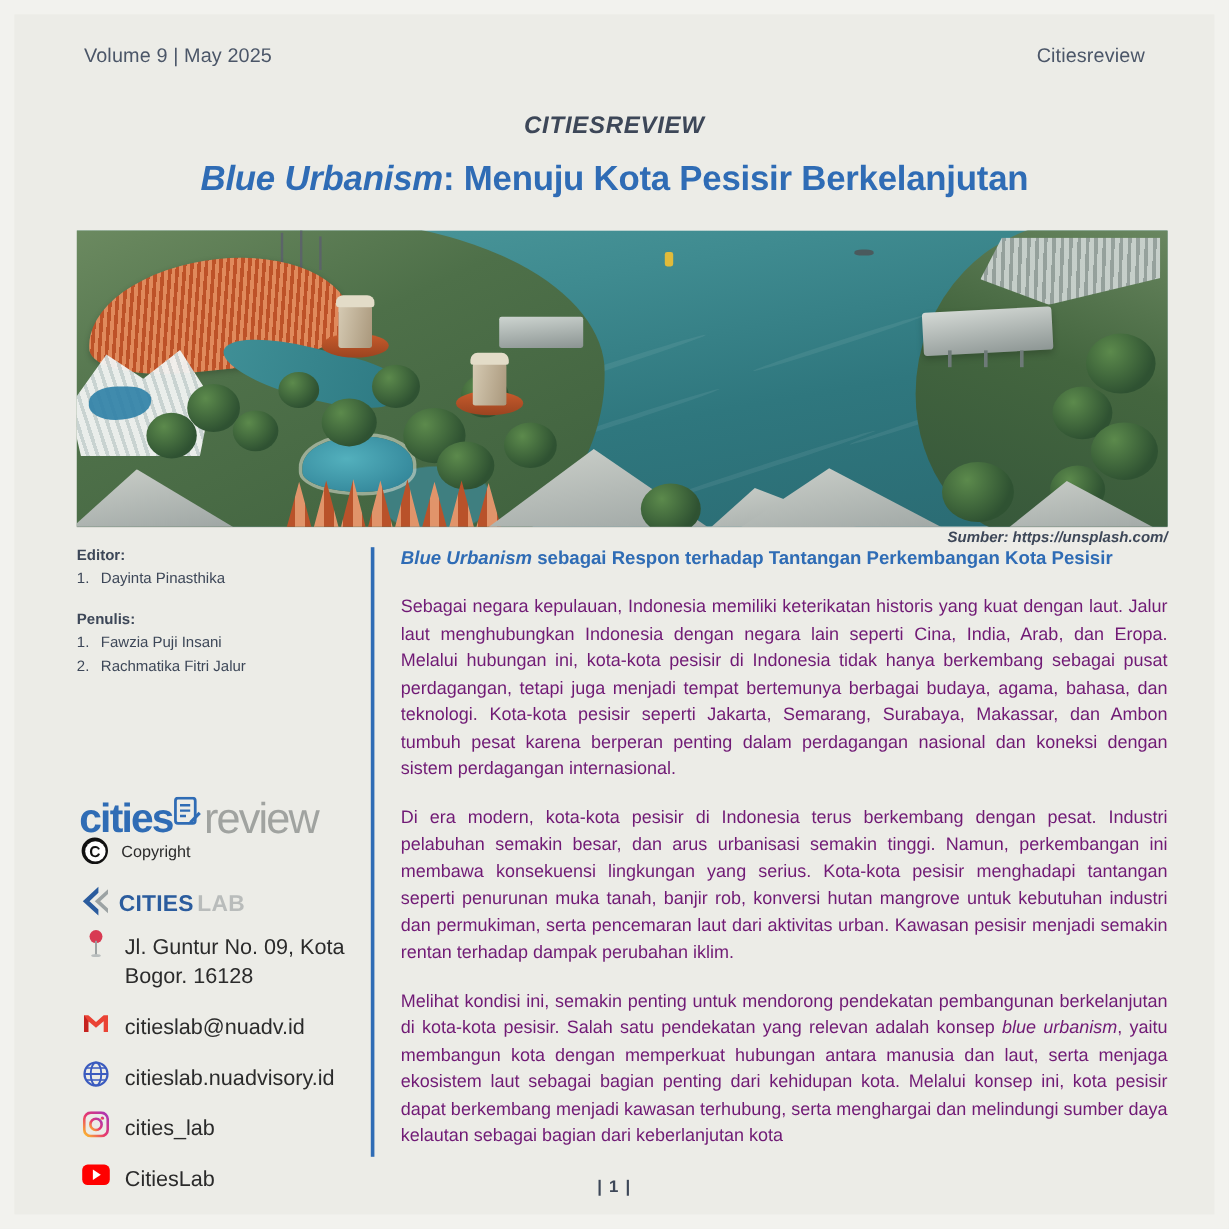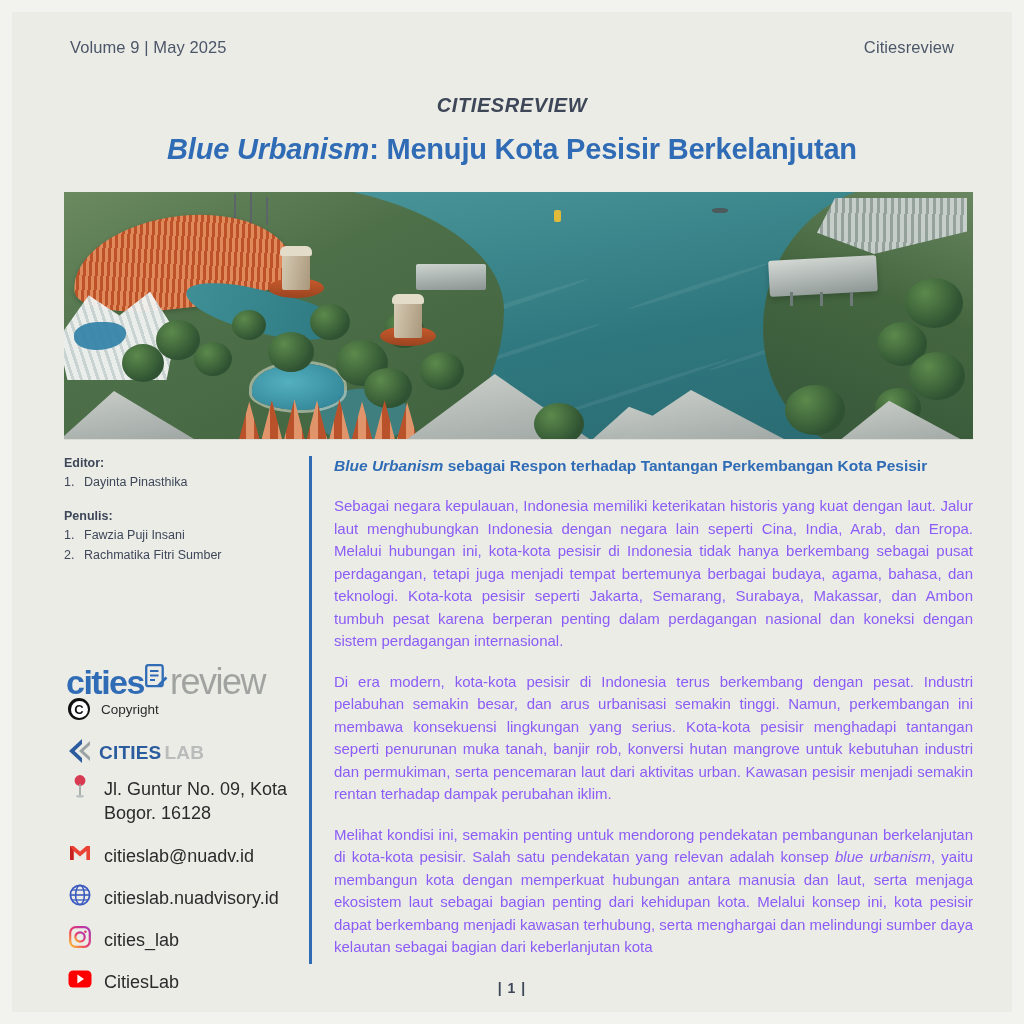--- a/index.html
+++ b/index.html
@@ -380,21 +380,21 @@
   .art-head {
     font-size: 15.5px;
     font-weight: bold;
     color: #2f6cb5;
     line-height: 1.3;
     margin-bottom: 19px;
   }
   .art-head .it { font-style: italic; }
   .art-p {
     font-size: 15px;
-    color: #8b5cf6;
+    color: #701a75;
     line-height: 1.5;
     text-align: justify;
     margin-bottom: 18px;
   }
   .art-p .it { font-style: italic; }
 
   
   .footer {
     position: absolute;
     left: 0; top: 968px;
@@ -483,20 +483,21 @@
       <div class="zigzag"></div>
       <div class="roof" style="left:330px;bottom:-10px;width:210px;height:78px;clip-path:polygon(0 100%,48% 4%,100% 100%);"></div>
       <div class="roof" style="left:520px;bottom:-8px;width:150px;height:48px;clip-path:polygon(0 100%,30% 16%,100% 100%);"></div>
       <div class="roof" style="right:170px;bottom:-10px;width:200px;height:64px;clip-path:polygon(0 100%,44% 8%,100% 100%);"></div>
       <div class="roof" style="right:-6px;bottom:-10px;width:150px;height:56px;clip-path:polygon(0 100%,40% 14%,100% 100%);"></div>
       <div class="trees" style="left:470px;bottom:-6px;width:50px;height:42px;"></div>
       <div class="trees" style="right:128px;bottom:4px;width:60px;height:50px;"></div>
     </div>
   </div>
 
+  <div class="hero-caption">Sumber: https://unsplash.com/</div>
 
   <div class="cols">
 
     <div class="col-left">
 
       <div class="credit-head">Editor:</div>
       <ul class="credit-list">
         <li>
           <span class="num">1.</span>
           <span>Dayinta Pinasthika</span>
@@ -504,21 +505,21 @@
       </ul>
 
       <div class="credit-head">Penulis:</div>
       <ul class="credit-list">
         <li>
           <span class="num">1.</span>
           <span>Fawzia Puji Insani</span>
         </li>
         <li>
           <span class="num">2.</span>
-          <span>Rachmatika Fitri Sumber</span>
+          <span>Rachmatika Fitri Jalur</span>
         </li>
       </ul>
 
       <div class="cr-logo">
         <span class="cr-cities">cities</span>
         <span class="cr-doc">
           <svg width="23" height="26" viewBox="0 0 23 26">
             <rect x="1.2" y="1.2" width="16.5" height="21" rx="2.2" fill="none" stroke="#2f6cb5" stroke-width="2.3"></rect>
             <line x1="5" y1="7" x2="13.5" y2="7" stroke="#2f6cb5" stroke-width="2"></line>
             <line x1="5" y1="11.5" x2="13.5" y2="11.5" stroke="#2f6cb5" stroke-width="2"></line>

